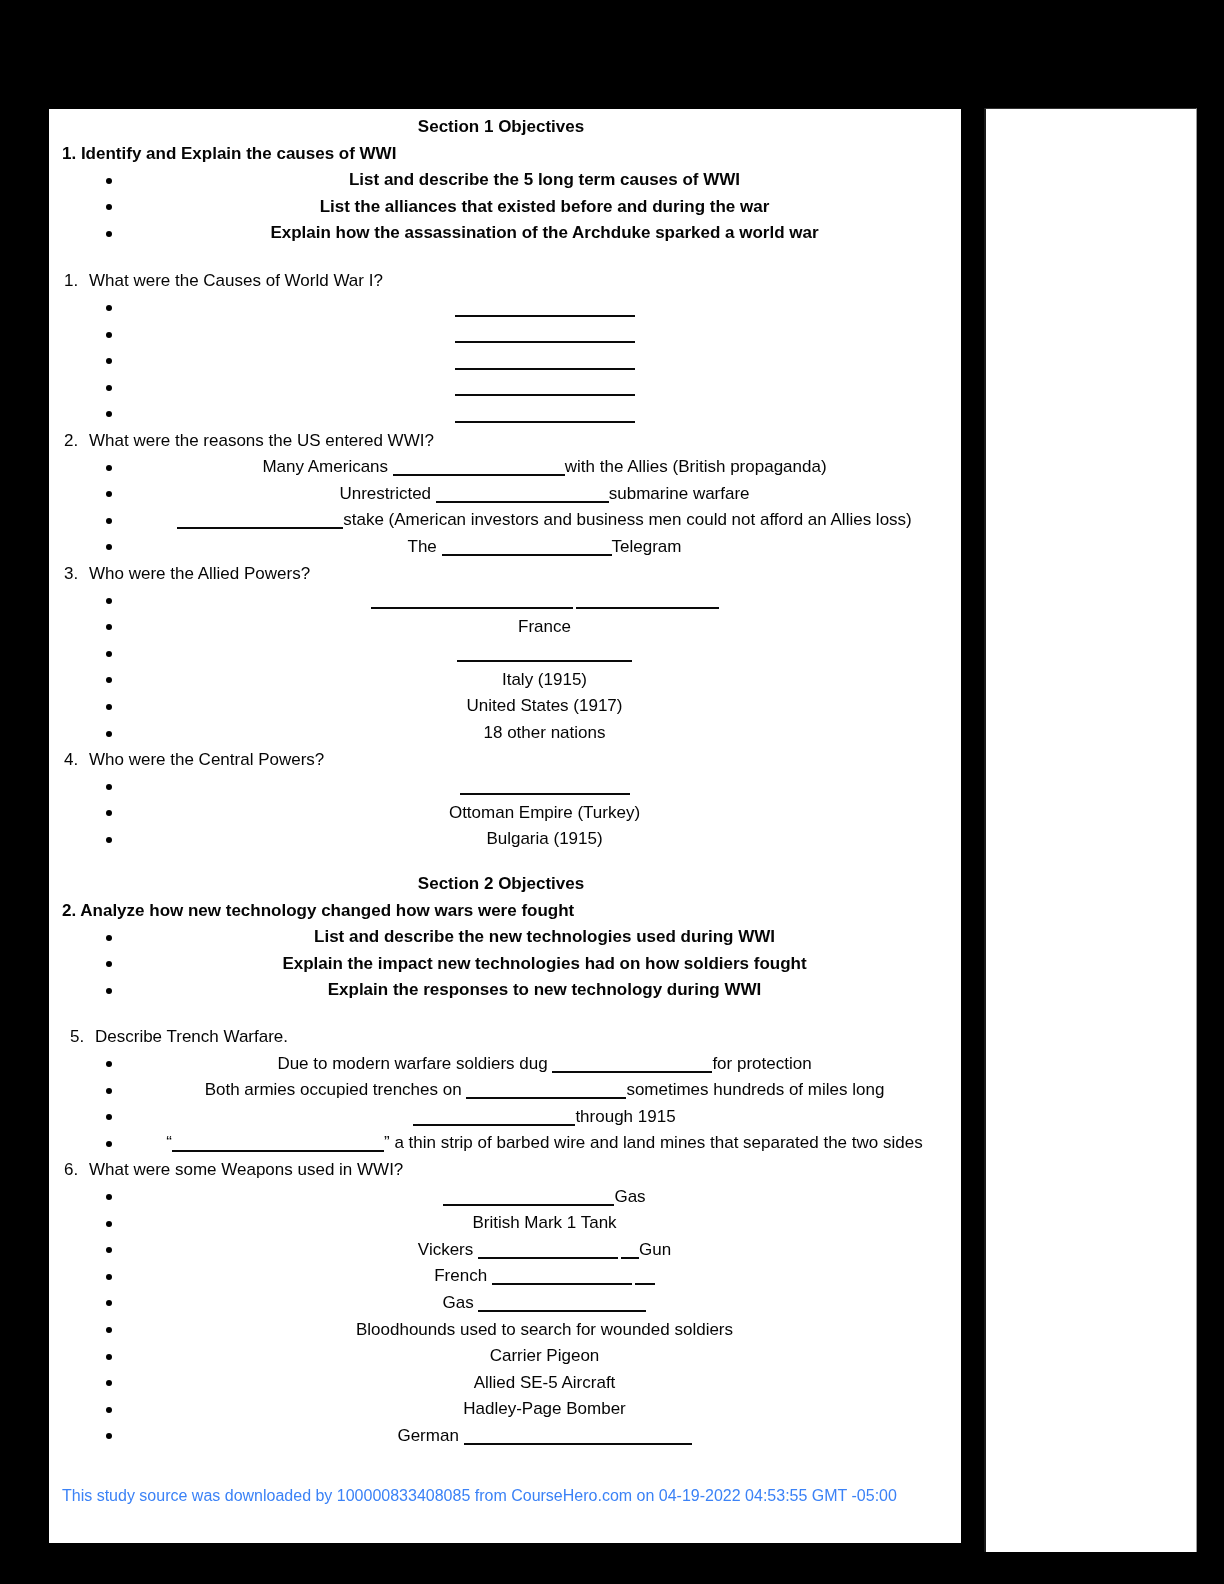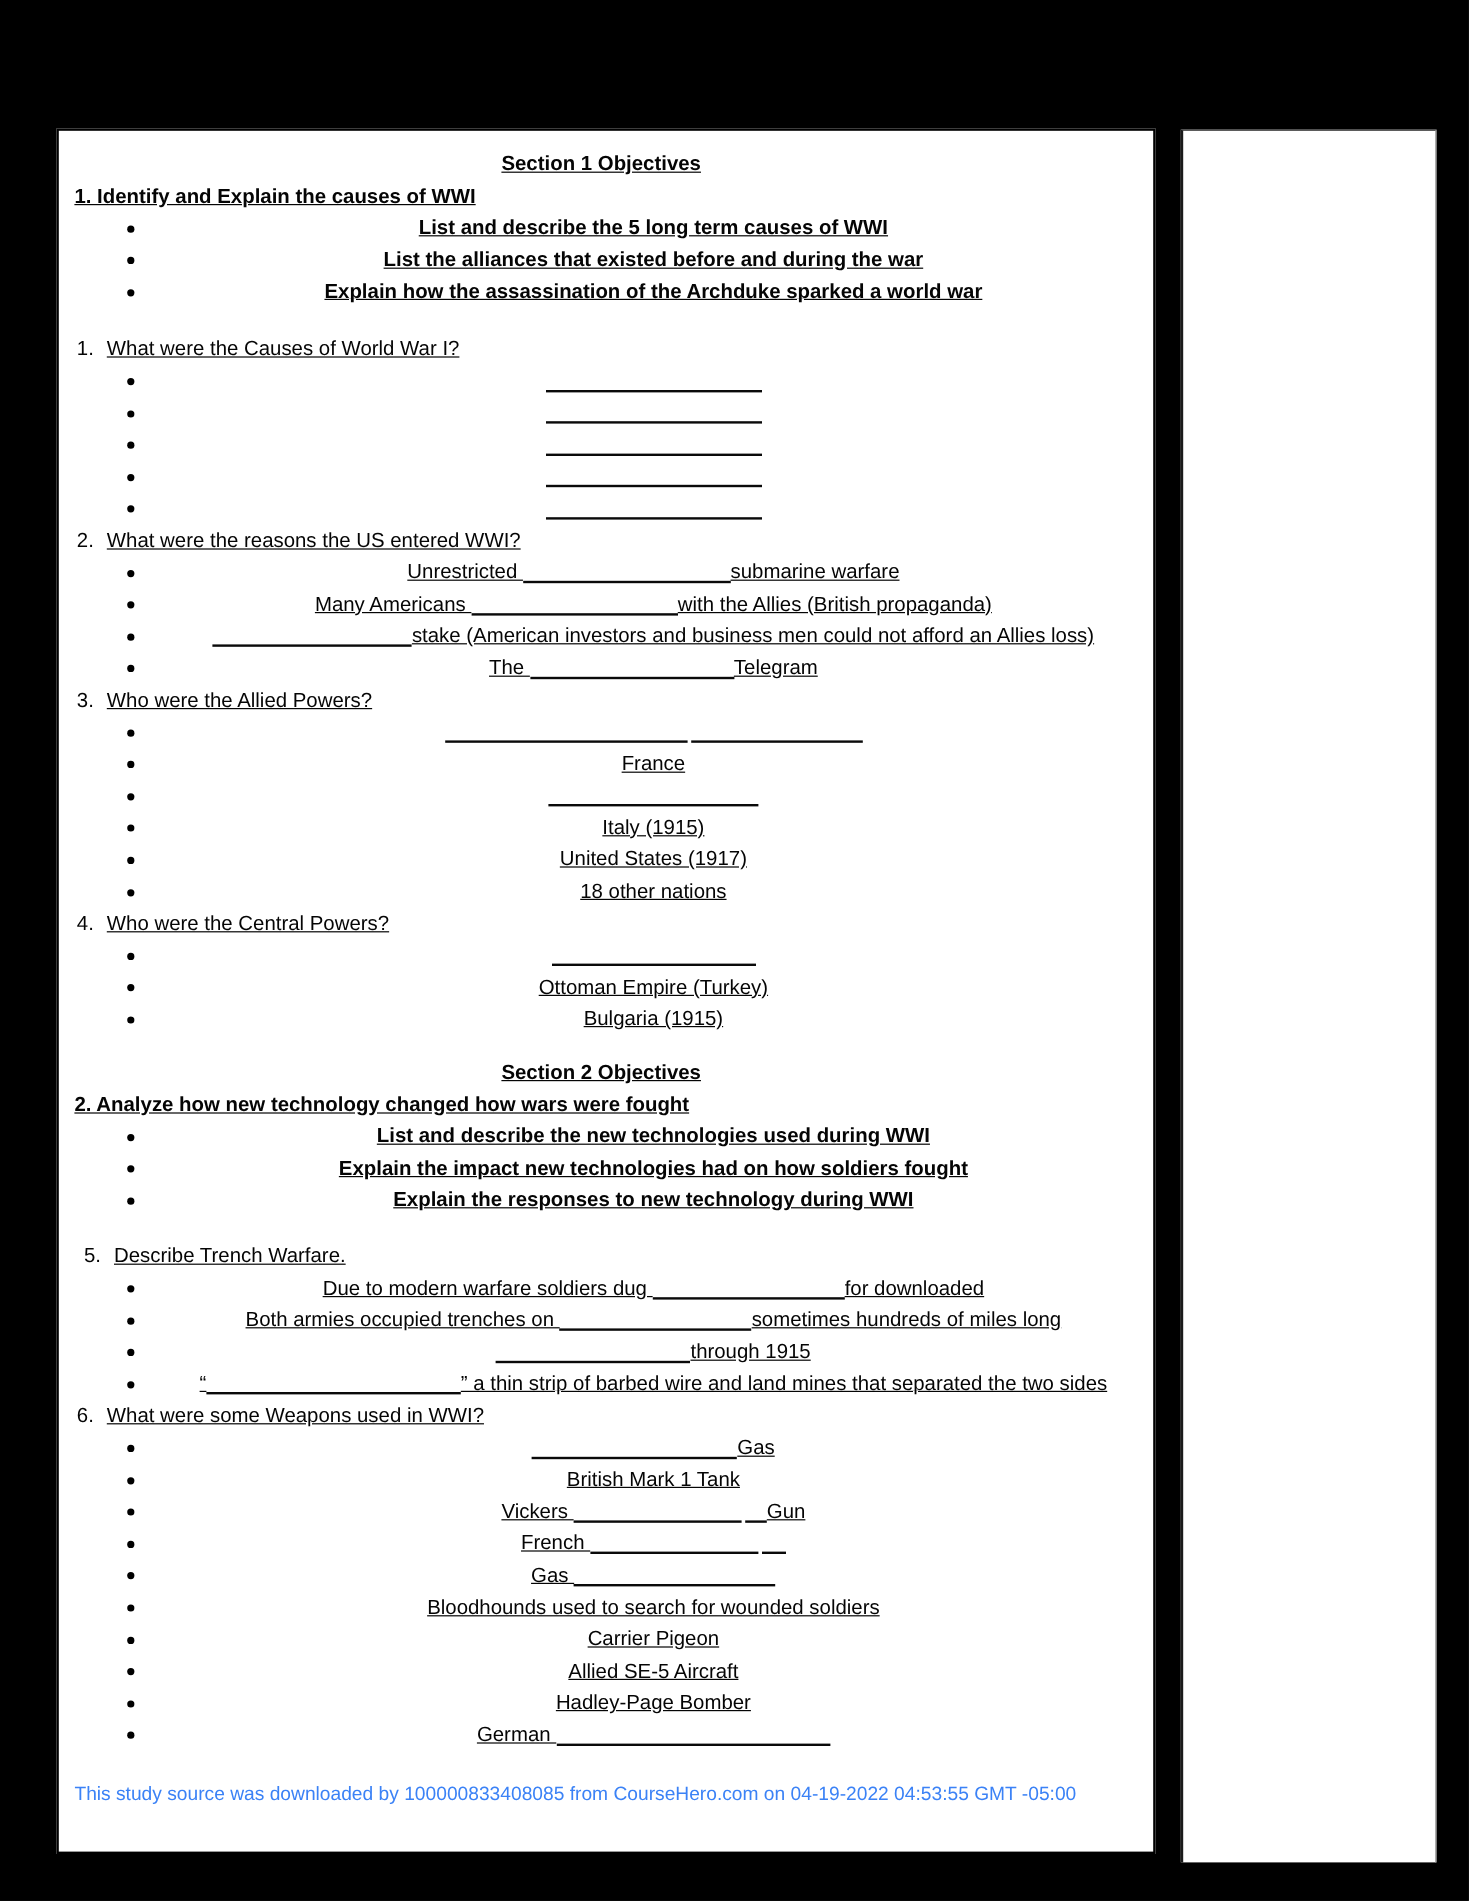--- a/index.html
+++ b/index.html
@@ -21,24 +21,23 @@
     top: 107px;
     width: 916px;
     height: 1438px;
     background: #fff;
     border: 2px solid #000;
     box-sizing: border-box;
     overflow: hidden;
   }
   .page-content {
     position: relative;
-    padding: 15px 8px 0 0;
+    padding: 5px 8px 0 0;
     height: 100%;
     box-sizing: border-box;
-    text-decoration: underline;
   }
   .line {
     height: 26.6px;
     line-height: 26.6px;
     font-size: 17px;
     white-space: nowrap;
   }
   .heading {
     text-align: center;
     font-weight: 700;
@@ -106,22 +105,22 @@
       <div class="line bullet bold"><span class="dot"></span><span>List the alliances that existed before and during the war</span></div>
       <div class="line bullet bold"><span class="dot"></span><span>Explain how the assassination of the Archduke sparked a world war</span></div>
       <div class="spacer" style="height: 21px;"></div>
       <div class="line question"><span class="qnum">1.</span><span>What were the Causes of World War I?</span></div>
       <div class="line bullet"><span class="dot"></span><span class="blank" style="width: 180px;"></span></div>
       <div class="line bullet"><span class="dot"></span><span class="blank" style="width: 180px;"></span></div>
       <div class="line bullet"><span class="dot"></span><span class="blank" style="width: 180px;"></span></div>
       <div class="line bullet"><span class="dot"></span><span class="blank" style="width: 180px;"></span></div>
       <div class="line bullet"><span class="dot"></span><span class="blank" style="width: 180px;"></span></div>
       <div class="line question"><span class="qnum">2.</span><span>What were the reasons the US entered WWI?</span></div>
+      <div class="line bullet"><span class="dot"></span><span>Many Americans </span><span class="blank" style="width: 172px;"></span><span>with the Allies (British propaganda)</span></div>
       <div class="line bullet"><span class="dot"></span><span>Unrestricted </span><span class="blank" style="width: 173px;"></span><span>submarine warfare</span></div>
-      <div class="line bullet"><span class="dot"></span><span>Many Americans </span><span class="blank" style="width: 172px;"></span><span>with the Allies (British propaganda)</span></div>
       <div class="line bullet"><span class="dot"></span><span class="blank" style="width: 166px;"></span><span>stake (American investors and business men could not afford an Allies loss)</span></div>
       <div class="line bullet"><span class="dot"></span><span>The </span><span class="blank" style="width: 170px;"></span><span>Telegram</span></div>
       <div class="line question"><span class="qnum">3.</span><span>Who were the Allied Powers?</span></div>
       <div class="line bullet"><span class="dot"></span><span class="blank" style="width: 202px;"></span><span class="blank" style="width: 143px;"></span></div>
       <div class="line bullet"><span class="dot"></span><span>France</span></div>
       <div class="line bullet"><span class="dot"></span><span class="blank" style="width: 175px;"></span></div>
       <div class="line bullet"><span class="dot"></span><span>Italy (1915)</span></div>
       <div class="line bullet"><span class="dot"></span><span>United States (1917)</span></div>
       <div class="line bullet"><span class="dot"></span><span>18 other nations</span></div>
       <div class="line question"><span class="qnum">4.</span><span>Who were the Central Powers?</span></div>
@@ -129,21 +128,21 @@
       <div class="line bullet"><span class="dot"></span><span>Ottoman Empire (Turkey)</span></div>
       <div class="line bullet"><span class="dot"></span><span>Bulgaria (1915)</span></div>
       <div class="spacer" style="height: 18px;"></div>
       <div class="line heading">Section 2 Objectives</div>
       <div class="line title">2. Analyze how new technology changed how wars were fought</div>
       <div class="line bullet bold"><span class="dot"></span><span>List and describe the new technologies used during WWI</span></div>
       <div class="line bullet bold"><span class="dot"></span><span>Explain the impact new technologies had on how soldiers fought</span></div>
       <div class="line bullet bold"><span class="dot"></span><span>Explain the responses to new technology during WWI</span></div>
       <div class="spacer" style="height: 20px;"></div>
       <div class="line question indent"><span class="qnum">5.</span><span>Describe Trench Warfare.</span></div>
-      <div class="line bullet"><span class="dot"></span><span>Due to modern warfare soldiers dug </span><span class="blank" style="width: 160px;"></span><span>for downloaded</span></div>
+      <div class="line bullet"><span class="dot"></span><span>Due to modern warfare soldiers dug </span><span class="blank" style="width: 160px;"></span><span>for protection</span></div>
       <div class="line bullet"><span class="dot"></span><span>Both armies occupied trenches on </span><span class="blank" style="width: 160px;"></span><span>sometimes hundreds of miles long</span></div>
       <div class="line bullet"><span class="dot"></span><span class="blank" style="width: 162px;"></span><span>through 1915</span></div>
       <div class="line bullet"><span class="dot"></span><span>“</span><span class="blank" style="width: 212px;"></span><span>” a thin strip of barbed wire and land mines that separated the two sides</span></div>
       <div class="line question"><span class="qnum">6.</span><span>What were some Weapons used in WWI?</span></div>
       <div class="line bullet"><span class="dot"></span><span class="blank" style="width: 171px;"></span><span>Gas</span></div>
       <div class="line bullet"><span class="dot"></span><span>British Mark 1 Tank</span></div>
       <div class="line bullet"><span class="dot"></span><span>Vickers </span><span class="blank" style="width: 140px;"></span><span class="blank" style="width: 18px;"></span><span>Gun</span></div>
       <div class="line bullet"><span class="dot"></span><span>French </span><span class="blank" style="width: 140px;"></span><span class="blank" style="width: 20px;"></span></div>
       <div class="line bullet"><span class="dot"></span><span>Gas </span><span class="blank" style="width: 168px;"></span></div>
       <div class="line bullet"><span class="dot"></span><span>Bloodhounds used to search for wounded soldiers</span></div>

